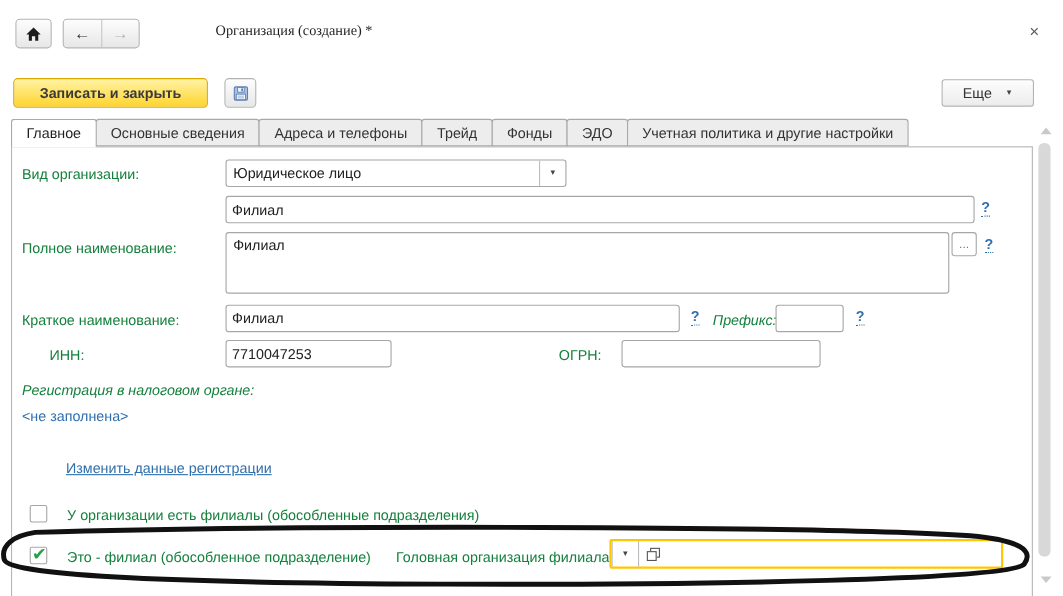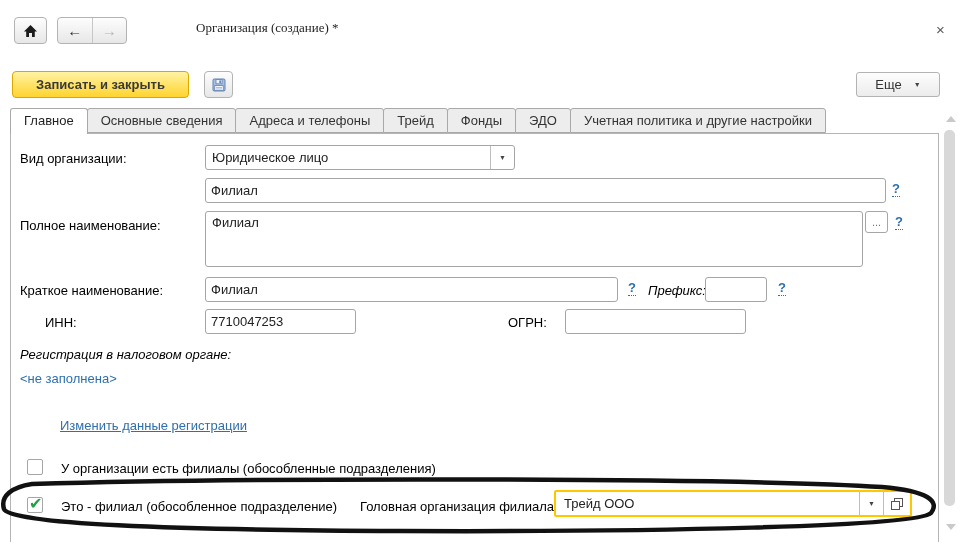--- a/index.html
+++ b/index.html
@@ -32,21 +32,21 @@
   .tabbar{position:absolute;left:10px;top:108px;display:flex;align-items:flex-end;z-index:3;}
   .tab{box-sizing:border-box;height:25px;line-height:23px;padding:0 13px;background:#ededed;
        border:1px solid #a9a9a9;border-radius:3px 3px 0 0;margin-left:-1px;color:#333;cursor:pointer;white-space:nowrap;}
   .tab:first-child{margin-left:0;}
   .tab.active{background:#fff;height:26px;margin-bottom:-1px;border-bottom:none;z-index:4;color:#1f1f1f;}
 
   
   .panel{position:absolute;left:10px;top:133px;width:929px;height:410px;box-sizing:border-box;
          border:1px solid #b5b5b5;background:#fff;z-index:1;}
 
-  .lbl{position:absolute;white-space:nowrap;color:#000000;z-index:2;}
+  .lbl{position:absolute;white-space:nowrap;color:#15803d;z-index:2;}
   .fld{position:absolute;box-sizing:border-box;border:1px solid #a6a6a6;border-radius:3px;background:#fff;
        font-family:"Liberation Sans","DejaVu Sans",sans-serif;font-size:13px;color:#222;padding:0 5px;outline:none;z-index:2;}
   textarea.fld{resize:none;padding:3px 6px;line-height:16px;}
   .help{position:absolute;color:#2f6fad;font-weight:bold;border-bottom:1px dotted #2f6fad;cursor:pointer;z-index:2;line-height:14px;}
   .combo{position:absolute;box-sizing:border-box;border:1px solid #a6a6a6;border-radius:3px;background:#fff;
          display:flex;align-items:stretch;z-index:2;cursor:pointer;}
   .combo-text{flex:1;display:flex;align-items:center;padding:0 6px;color:#222;white-space:nowrap;overflow:hidden;}
   .combo-arrow{width:23px;display:flex;align-items:center;justify-content:center;border-left:1px solid #bdbdbd;}
   .btn-ellipsis{position:absolute;box-sizing:border-box;border:1px solid #a6a6a6;border-radius:3px;
          background:#fff;color:#777;display:flex;align-items:center;justify-content:center;
@@ -165,21 +165,20 @@
 
   <div class="chk" style="left:27px;top:459px;"></div>
   <div class="lbl" style="left:61px;top:461px;">У организации есть филиалы (обособленные подразделения)</div>
 
   <div class="chk" style="left:27px;top:497px;">
     <span class="mark">✔</span>
   </div>
   <div class="lbl" style="left:61px;top:499px;">Это - филиал (обособленное подразделение)</div>
   <div class="lbl" style="left:360px;top:499px;">Головная организация филиала:</div>
   <div class="head-combo">
-    <div class="hc-cell hc-text">Трейд ООО</div>
     <div class="hc-cell hc-arrow">
       <span class="caret">▼</span>
     </div>
     <div class="hc-cell hc-open">
       <span class="open-icon"></span>
     </div>
   </div>
 
   <div class="sb-up"></div>
   <div class="sb-thumb"></div>

